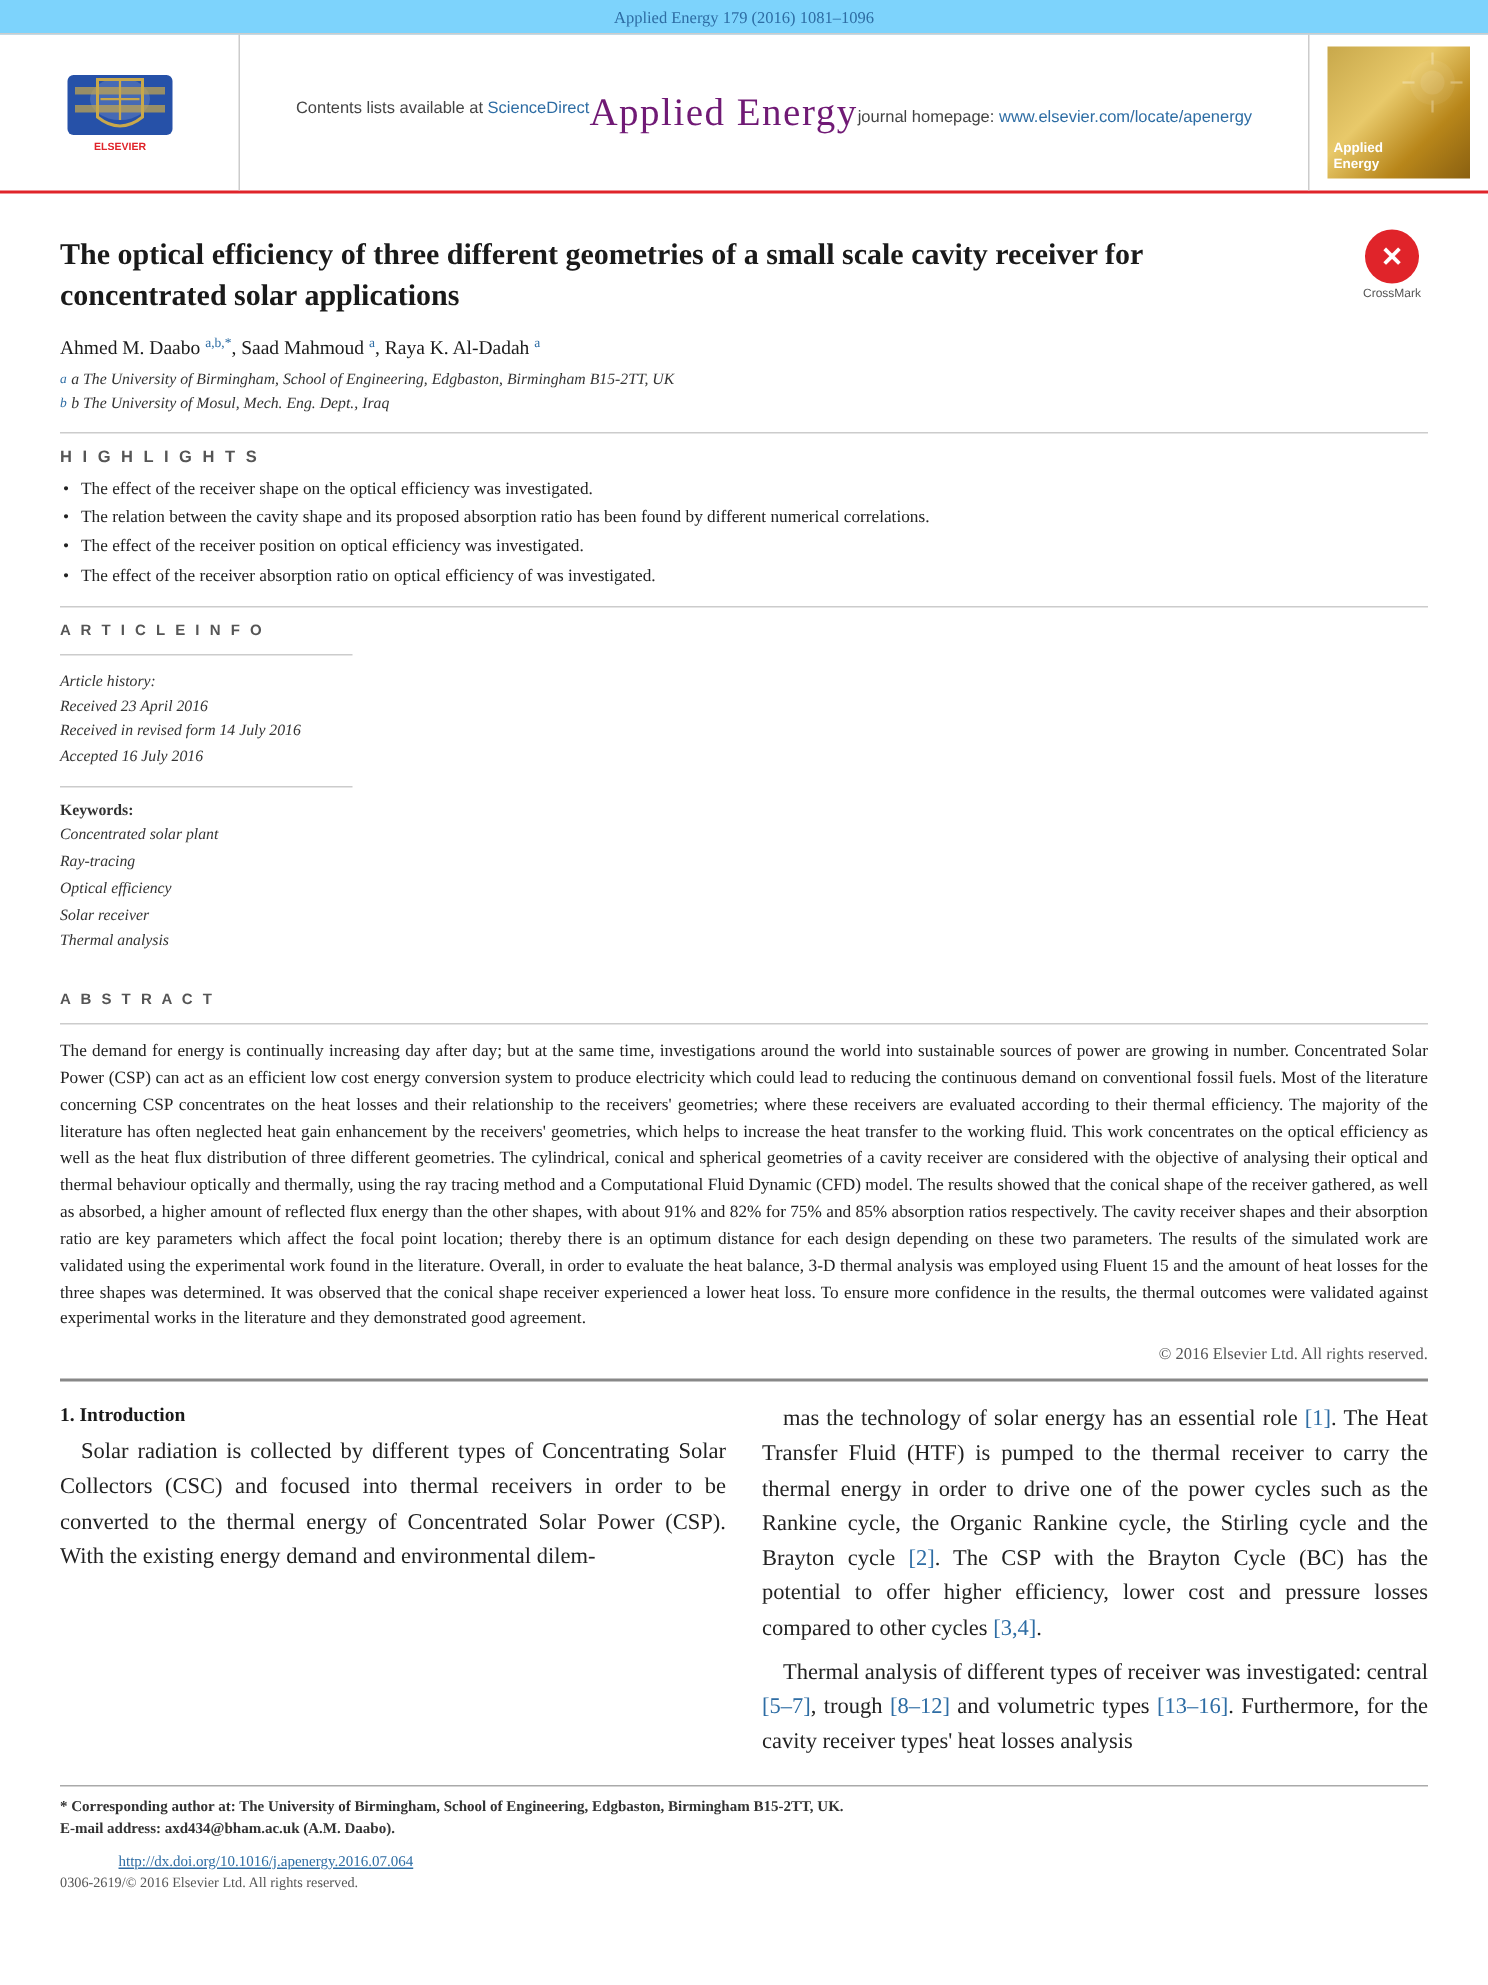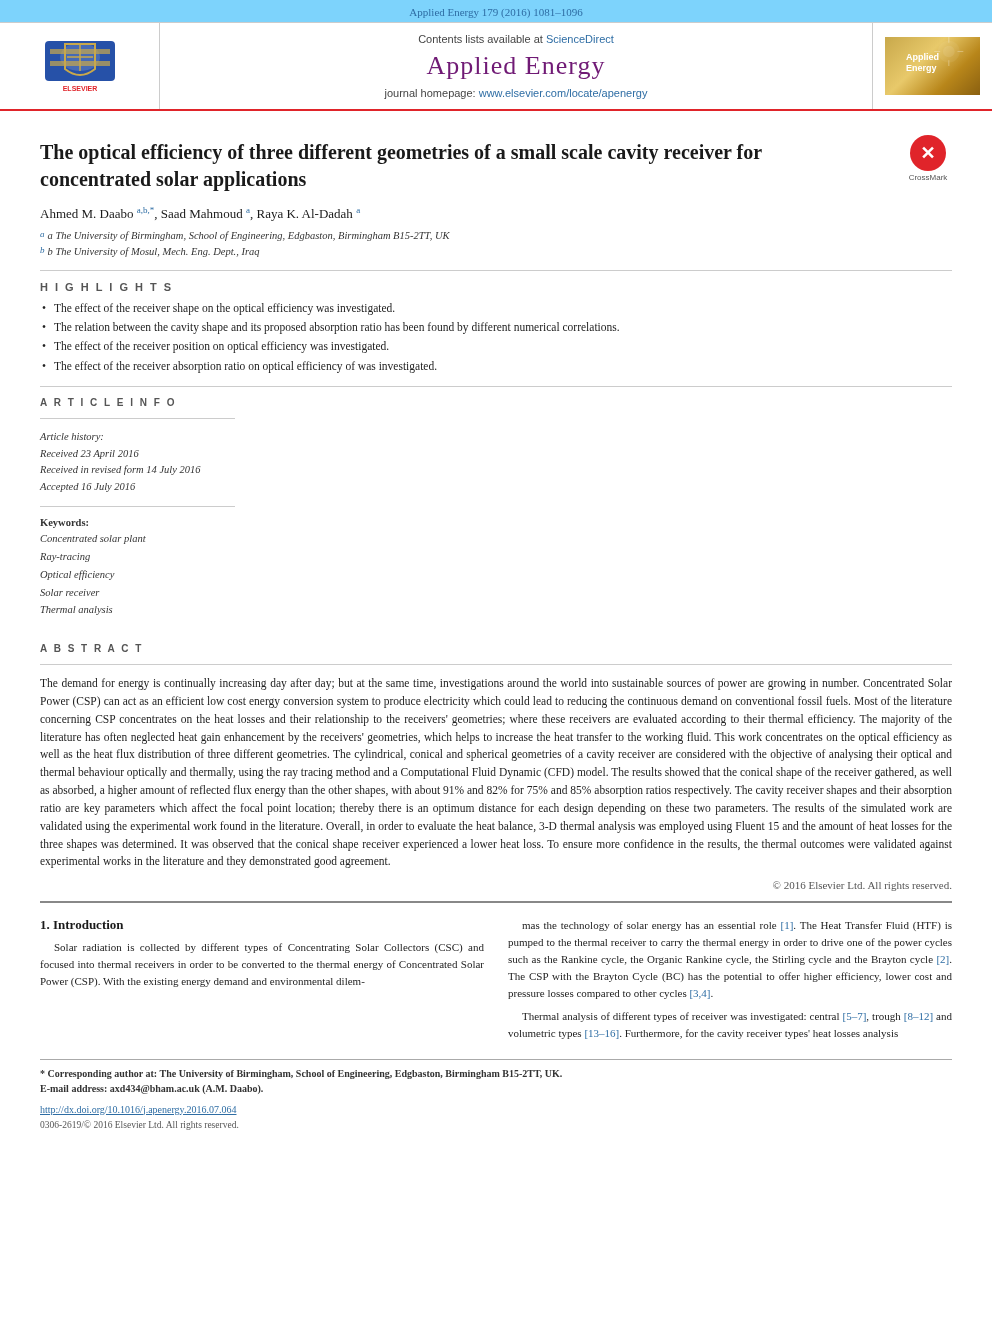--- a/index.html
+++ b/index.html
@@ -43,21 +43,21 @@
       padding: 8px;
     }
     .elsevier-logo {
       display: flex;
       flex-direction: column;
       align-items: center;
     }
     .journal-header-center {
       flex: 1;
       display: flex;
-      flex-direction: column;
+      flex-direction: row;
       align-items: center;
       justify-content: center;
       padding: 10px 20px;
     }
     .contents-line {
       font-size: 11px;
       color: #444;
       margin-bottom: 6px;
       font-family: Arial, sans-serif;
     }
@@ -84,26 +84,26 @@
       width: 120px;
       min-width: 120px;
       border-left: 1px solid #ccc;
       display: flex;
       align-items: center;
       justify-content: center;
       padding: 8px;
     }
     .applied-energy-logo {
       width: 95px;
-      height: 58px;
+      height: 88px;
       background: linear-gradient(135deg, #c8a84b 0%, #e8c96a 40%, #b8861a 70%, #8a6010 100%);
       display: flex;
       align-items: flex-end;
       justify-content: flex-start;
-      padding: 21px;
+      padding: 4px;
       position: relative;
     }
     .applied-energy-logo-text {
       font-size: 9px;
       font-weight: bold;
       color: #fff;
       font-family: Arial, sans-serif;
       line-height: 1.2;
     }
     
@@ -295,21 +295,21 @@
     .body-col {
       flex: 1;
     }
     .section-heading {
       font-size: 13px;
       font-weight: bold;
       color: #1a1a1a;
       margin-bottom: 6px;
     }
     .body-text {
-      font-size: 11px;
+      font-size: 15px;
       color: #222;
       line-height: 1.55;
       text-align: justify;
     }
     .body-text p {
       margin-bottom: 6px;
       text-indent: 14px;
     }
     .ref-link {
       color: #2e6da4;
@@ -322,20 +322,21 @@
     }
     .footnote-text {
       font-size: 10px;
       color: #333;
       line-height: 1.5;
       font-weight: bold;
     }
     .doi-link {
       color: #2e6da4;
       font-size: 10px;
+      margin-left: 39px;
     }
     .issn-line {
       font-size: 9.5px;
       color: #555;
       margin-top: 3px;
     }
   </style>
 </head>
 <body>
 

